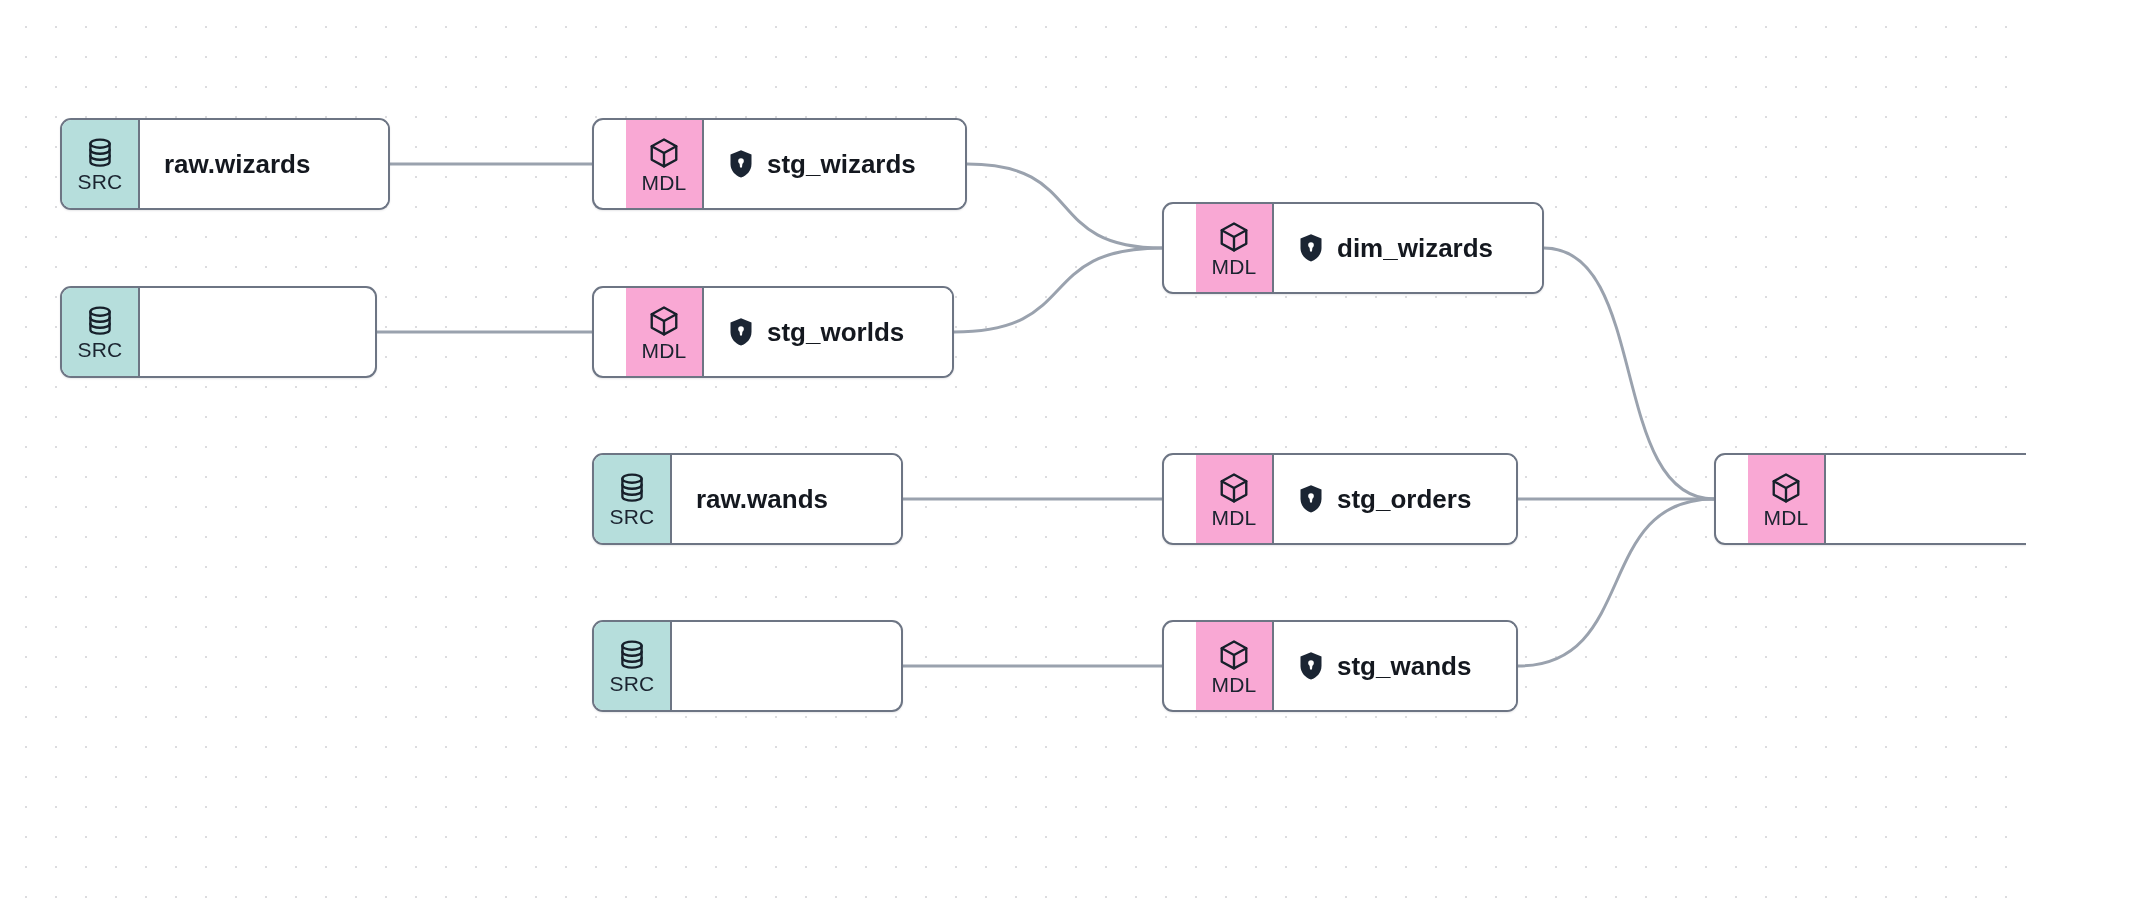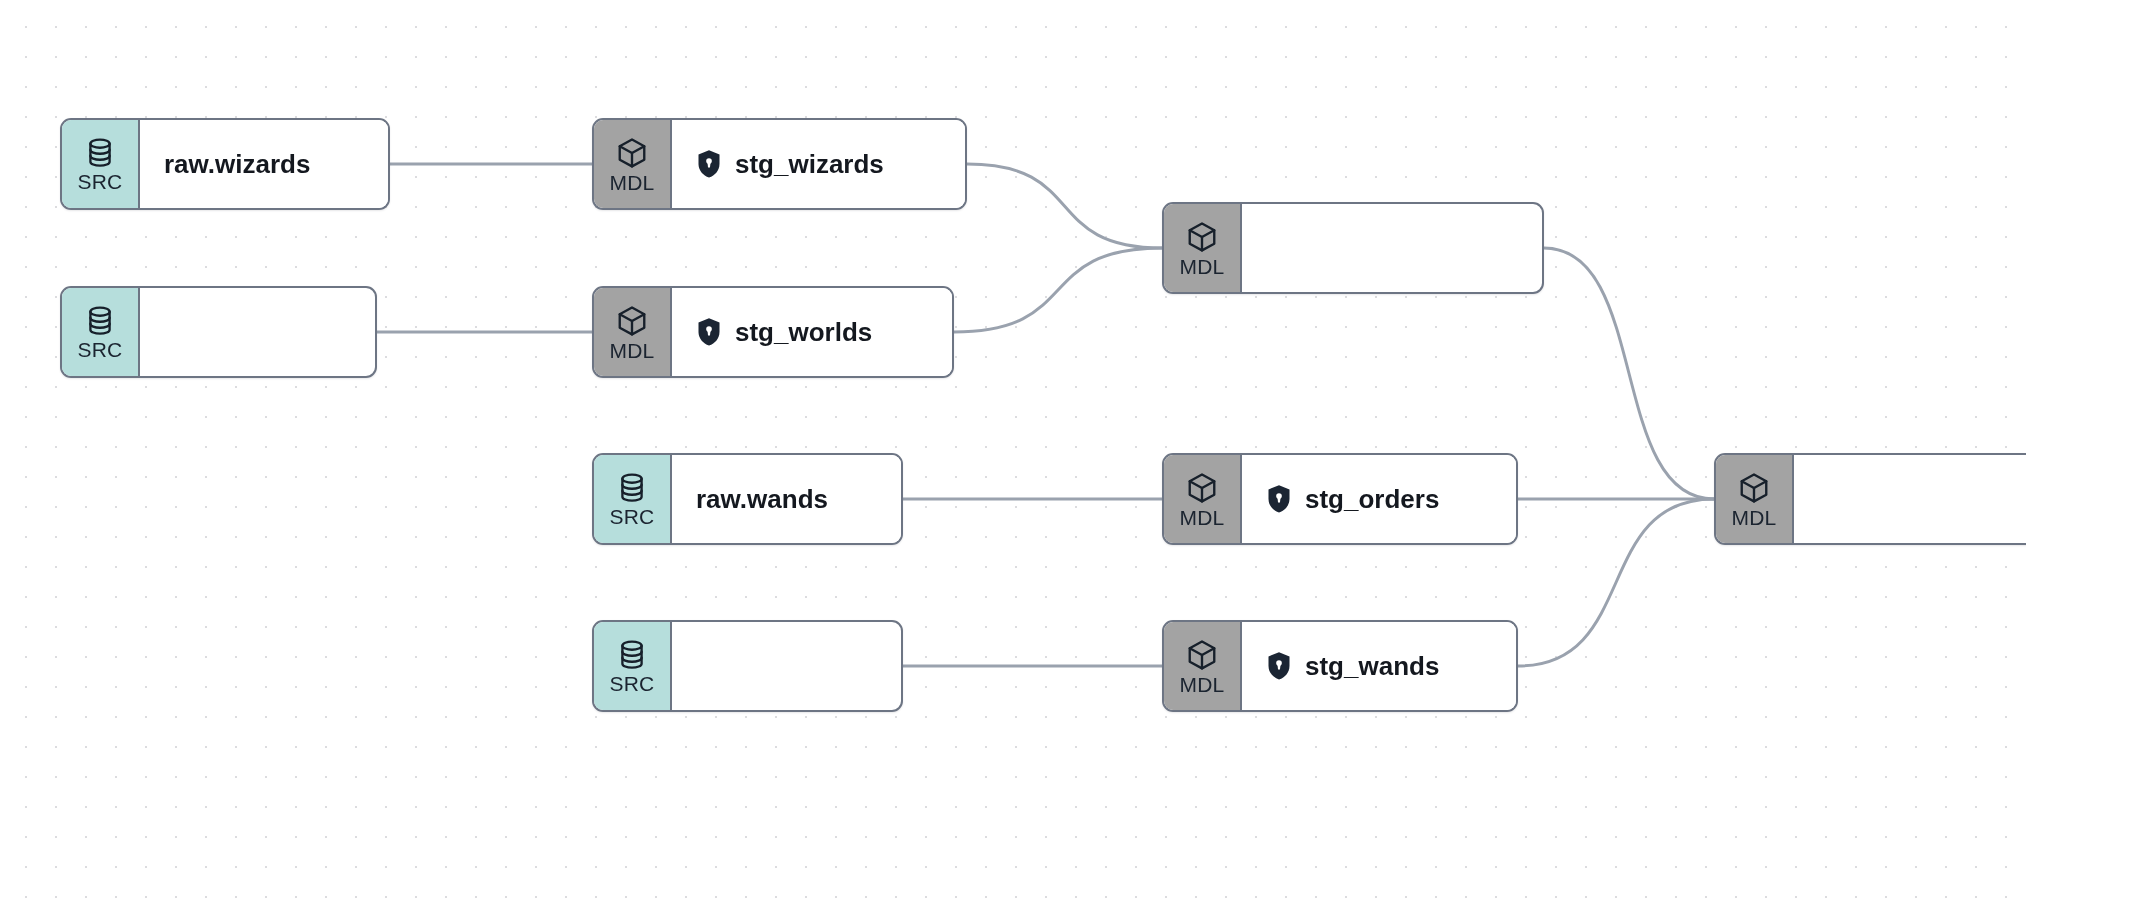--- a/index.html
+++ b/index.html
@@ -58,21 +58,21 @@
     flex: 0 0 78px;
     display: flex;
     flex-direction: column;
     align-items: center;
     justify-content: center;
     gap: 1px;
     border-right: 2.4px solid #6d7584;
     padding-top: 2px;
   }
   .node-badge.src { background: #b6dedc; }
-  .node-badge.mdl { background: #a3a3a3; }
+  .node-badge.mdl { background: #f9a8d4; margin-left: 32px; }
 
   .badge-icon {
     display: block;
     line-height: 0;
   }
   .badge-icon svg { display: block; }
 
   .badge-label {
     font-size: 21px;
     line-height: 22px;
@@ -274,20 +274,30 @@
         <div class="node-badge mdl">
   <span class="badge-icon">
     <svg width="32" height="34" viewBox="0 0 26 28" fill="none" stroke="#17202b" stroke-width="1.95" stroke-linecap="round" stroke-linejoin="round">
       <path d="M13 2.1 23.1 7.6v11.1L13 24.2 2.9 18.7V7.6z"></path>
       <path d="M2.9 7.6 13 13.2l10.1-5.6"></path>
       <path d="M13 13.2v11"></path>
     </svg>
   </span>
 <span class="badge-label">MDL</span>
         </div>
+        <div class="node-body">
+  <span class="shield-icon">
+    <svg width="26" height="30" viewBox="0 0 22 26" fill="none">
+      <path d="M11 1.1 1.9 4.7v8.2c0 5.6 3.9 9.9 9.1 11.9 5.2-2 9.1-6.3 9.1-11.9V4.7z" fill="#1b2533"></path>
+      <circle cx="11" cy="10.4" r="2.45" fill="#ffffff"></circle>
+      <path d="M9.6 10.9h2.8l-.55 5.1H10.15z" fill="#ffffff"></path>
+    </svg>
+  </span>
+<span class="node-label">dim_wizards</span>
+        </div>
       </div>
       <div class="node" style="left: 1714px; top: 453px; width: 345px; height: 92px;">
         <div class="node-badge mdl">
   <span class="badge-icon">
     <svg width="32" height="34" viewBox="0 0 26 28" fill="none" stroke="#17202b" stroke-width="1.95" stroke-linecap="round" stroke-linejoin="round">
       <path d="M13 2.1 23.1 7.6v11.1L13 24.2 2.9 18.7V7.6z"></path>
       <path d="M2.9 7.6 13 13.2l10.1-5.6"></path>
       <path d="M13 13.2v11"></path>
     </svg>
   </span>

